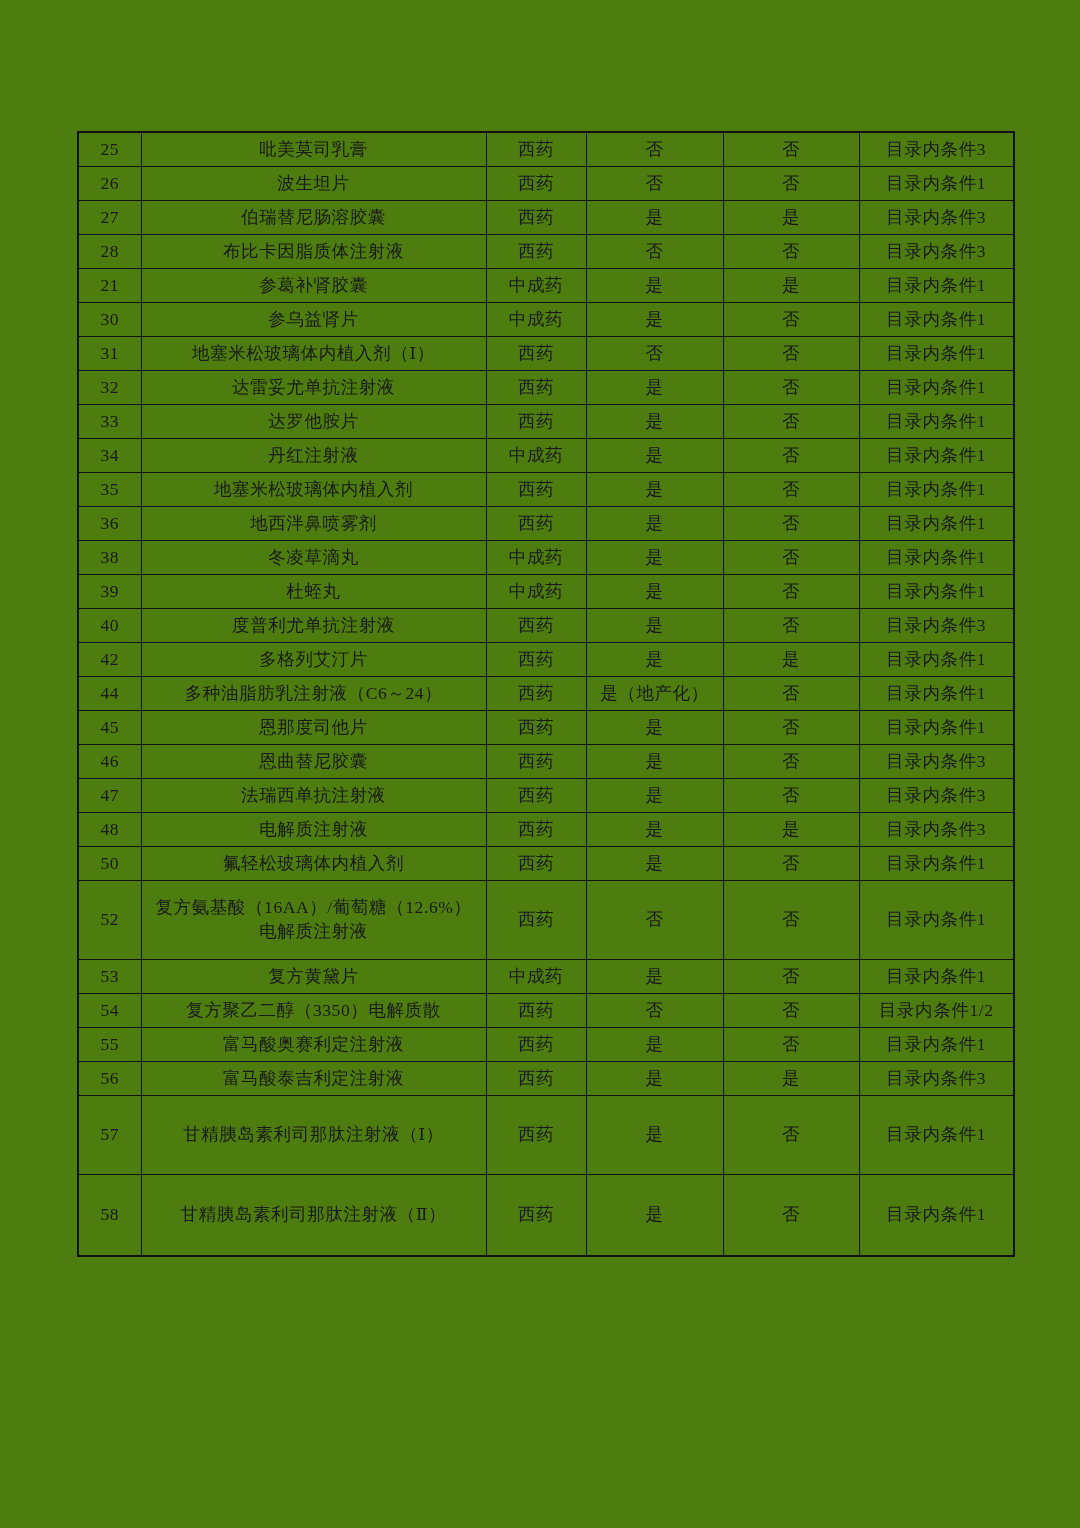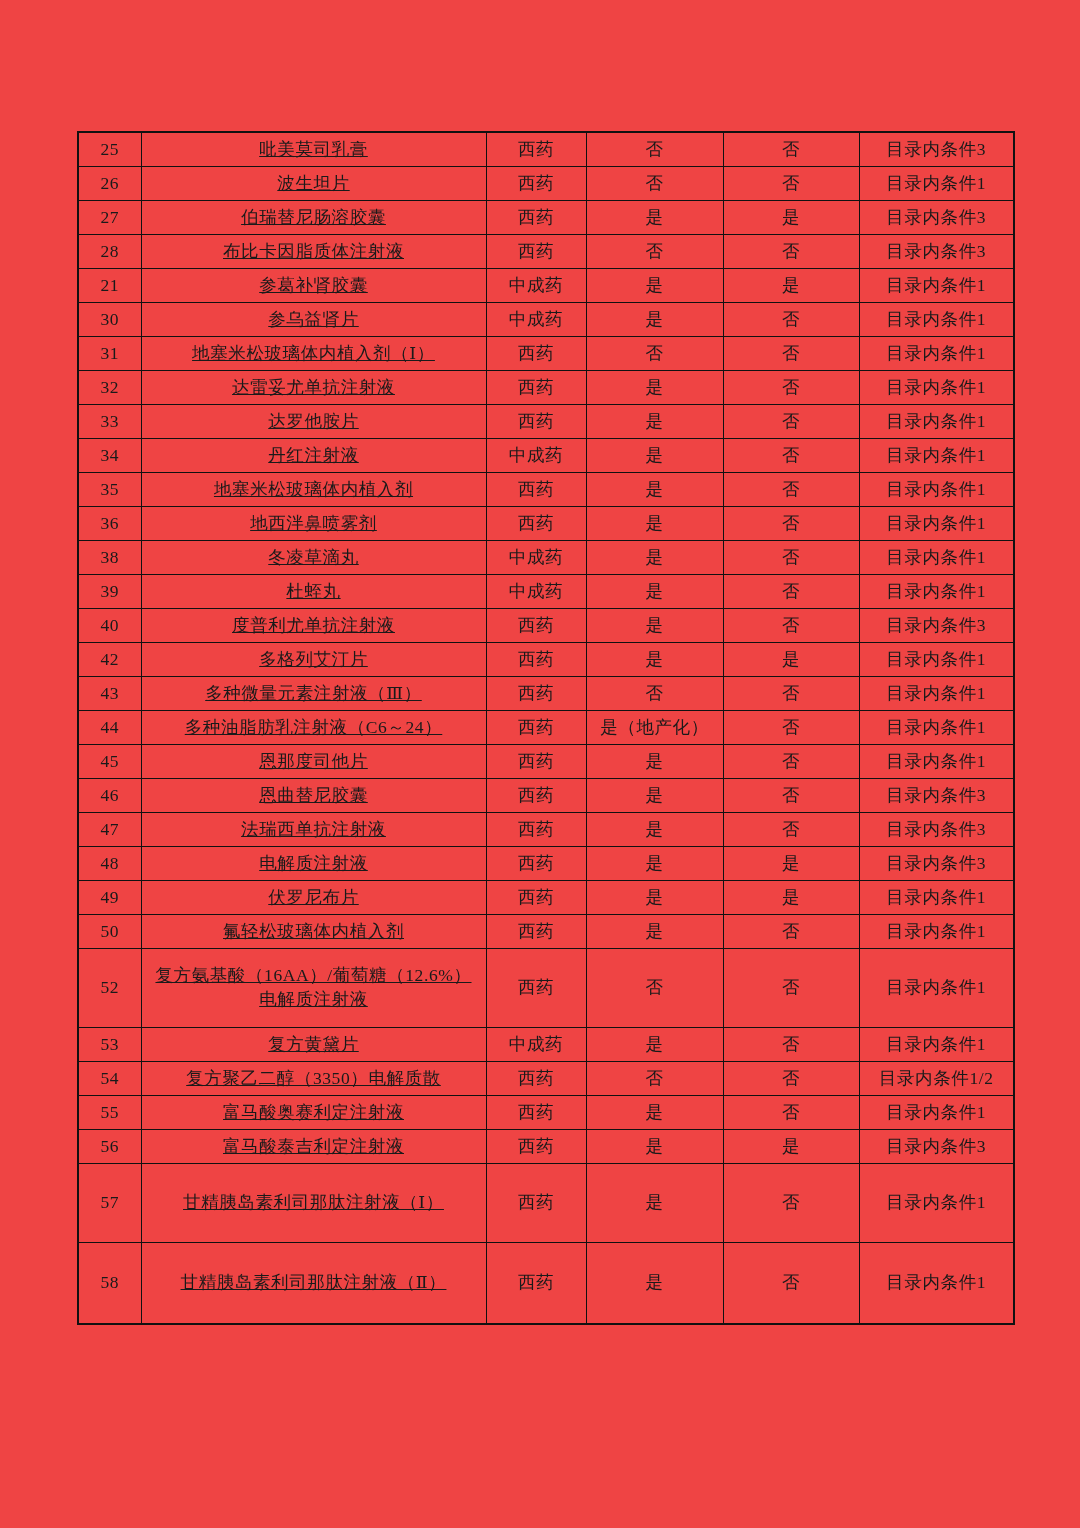--- a/index.html
+++ b/index.html
@@ -16,21 +16,21 @@
     position: relative;
     overflow: hidden;
   }
 
   #page {
     position: absolute;
     left: 0;
     top: 0;
     width: 1080px;
     height: 1528px;
-    background: #ef4444;
+    background: #4d7c0f;
   }
 
   #table-wrap {
     position: absolute;
     left: 77px;
     top: 131px;
     width: 936px;
   }
 
   table.drug-table {
@@ -64,21 +64,20 @@
   table.drug-table tr.r-xtall  td { height: 80px; }
 
   td.cell-index {
     font-size: 17px;
     letter-spacing: 1.2px;
   }
 
   td.cell-name {
     letter-spacing: 1.4px;
     white-space: normal;
-    text-decoration: underline;
   }
 
   td.cell-name .nm-line {
     display: block;
   }
 
   td.cell-type,
   td.cell-col4,
   td.cell-col5 {
     letter-spacing: 2px;
@@ -227,28 +226,20 @@
           </tr>
           <tr class="r-normal">
             <td class="cell-index">42</td>
             <td class="cell-name">多格列艾汀片</td>
             <td class="cell-type">西药</td>
             <td class="cell-col4">是</td>
             <td class="cell-col5">是</td>
             <td class="cell-cond">目录内条件1</td>
           </tr>
           <tr class="r-normal">
-            <td class="cell-index">43</td>
-            <td class="cell-name">多种微量元素注射液（Ⅲ）</td>
-            <td class="cell-type">西药</td>
-            <td class="cell-col4">否</td>
-            <td class="cell-col5">否</td>
-            <td class="cell-cond">目录内条件1</td>
-          </tr>
-          <tr class="r-normal">
             <td class="cell-index">44</td>
             <td class="cell-name">多种油脂肪乳注射液（C6～24）</td>
             <td class="cell-type">西药</td>
             <td class="cell-col4">是（地产化）</td>
             <td class="cell-col5">否</td>
             <td class="cell-cond">目录内条件1</td>
           </tr>
           <tr class="r-normal">
             <td class="cell-index">45</td>
             <td class="cell-name">恩那度司他片</td>
@@ -273,28 +264,20 @@
             <td class="cell-col5">否</td>
             <td class="cell-cond">目录内条件3</td>
           </tr>
           <tr class="r-normal">
             <td class="cell-index">48</td>
             <td class="cell-name">电解质注射液</td>
             <td class="cell-type">西药</td>
             <td class="cell-col4">是</td>
             <td class="cell-col5">是</td>
             <td class="cell-cond">目录内条件3</td>
-          </tr>
-          <tr class="r-normal">
-            <td class="cell-index">49</td>
-            <td class="cell-name">伏罗尼布片</td>
-            <td class="cell-type">西药</td>
-            <td class="cell-col4">是</td>
-            <td class="cell-col5">是</td>
-            <td class="cell-cond">目录内条件1</td>
           </tr>
           <tr class="r-normal">
             <td class="cell-index">50</td>
             <td class="cell-name">氟轻松玻璃体内植入剂</td>
             <td class="cell-type">西药</td>
             <td class="cell-col4">是</td>
             <td class="cell-col5">否</td>
             <td class="cell-cond">目录内条件1</td>
           </tr>
           <tr class="r-tall">

